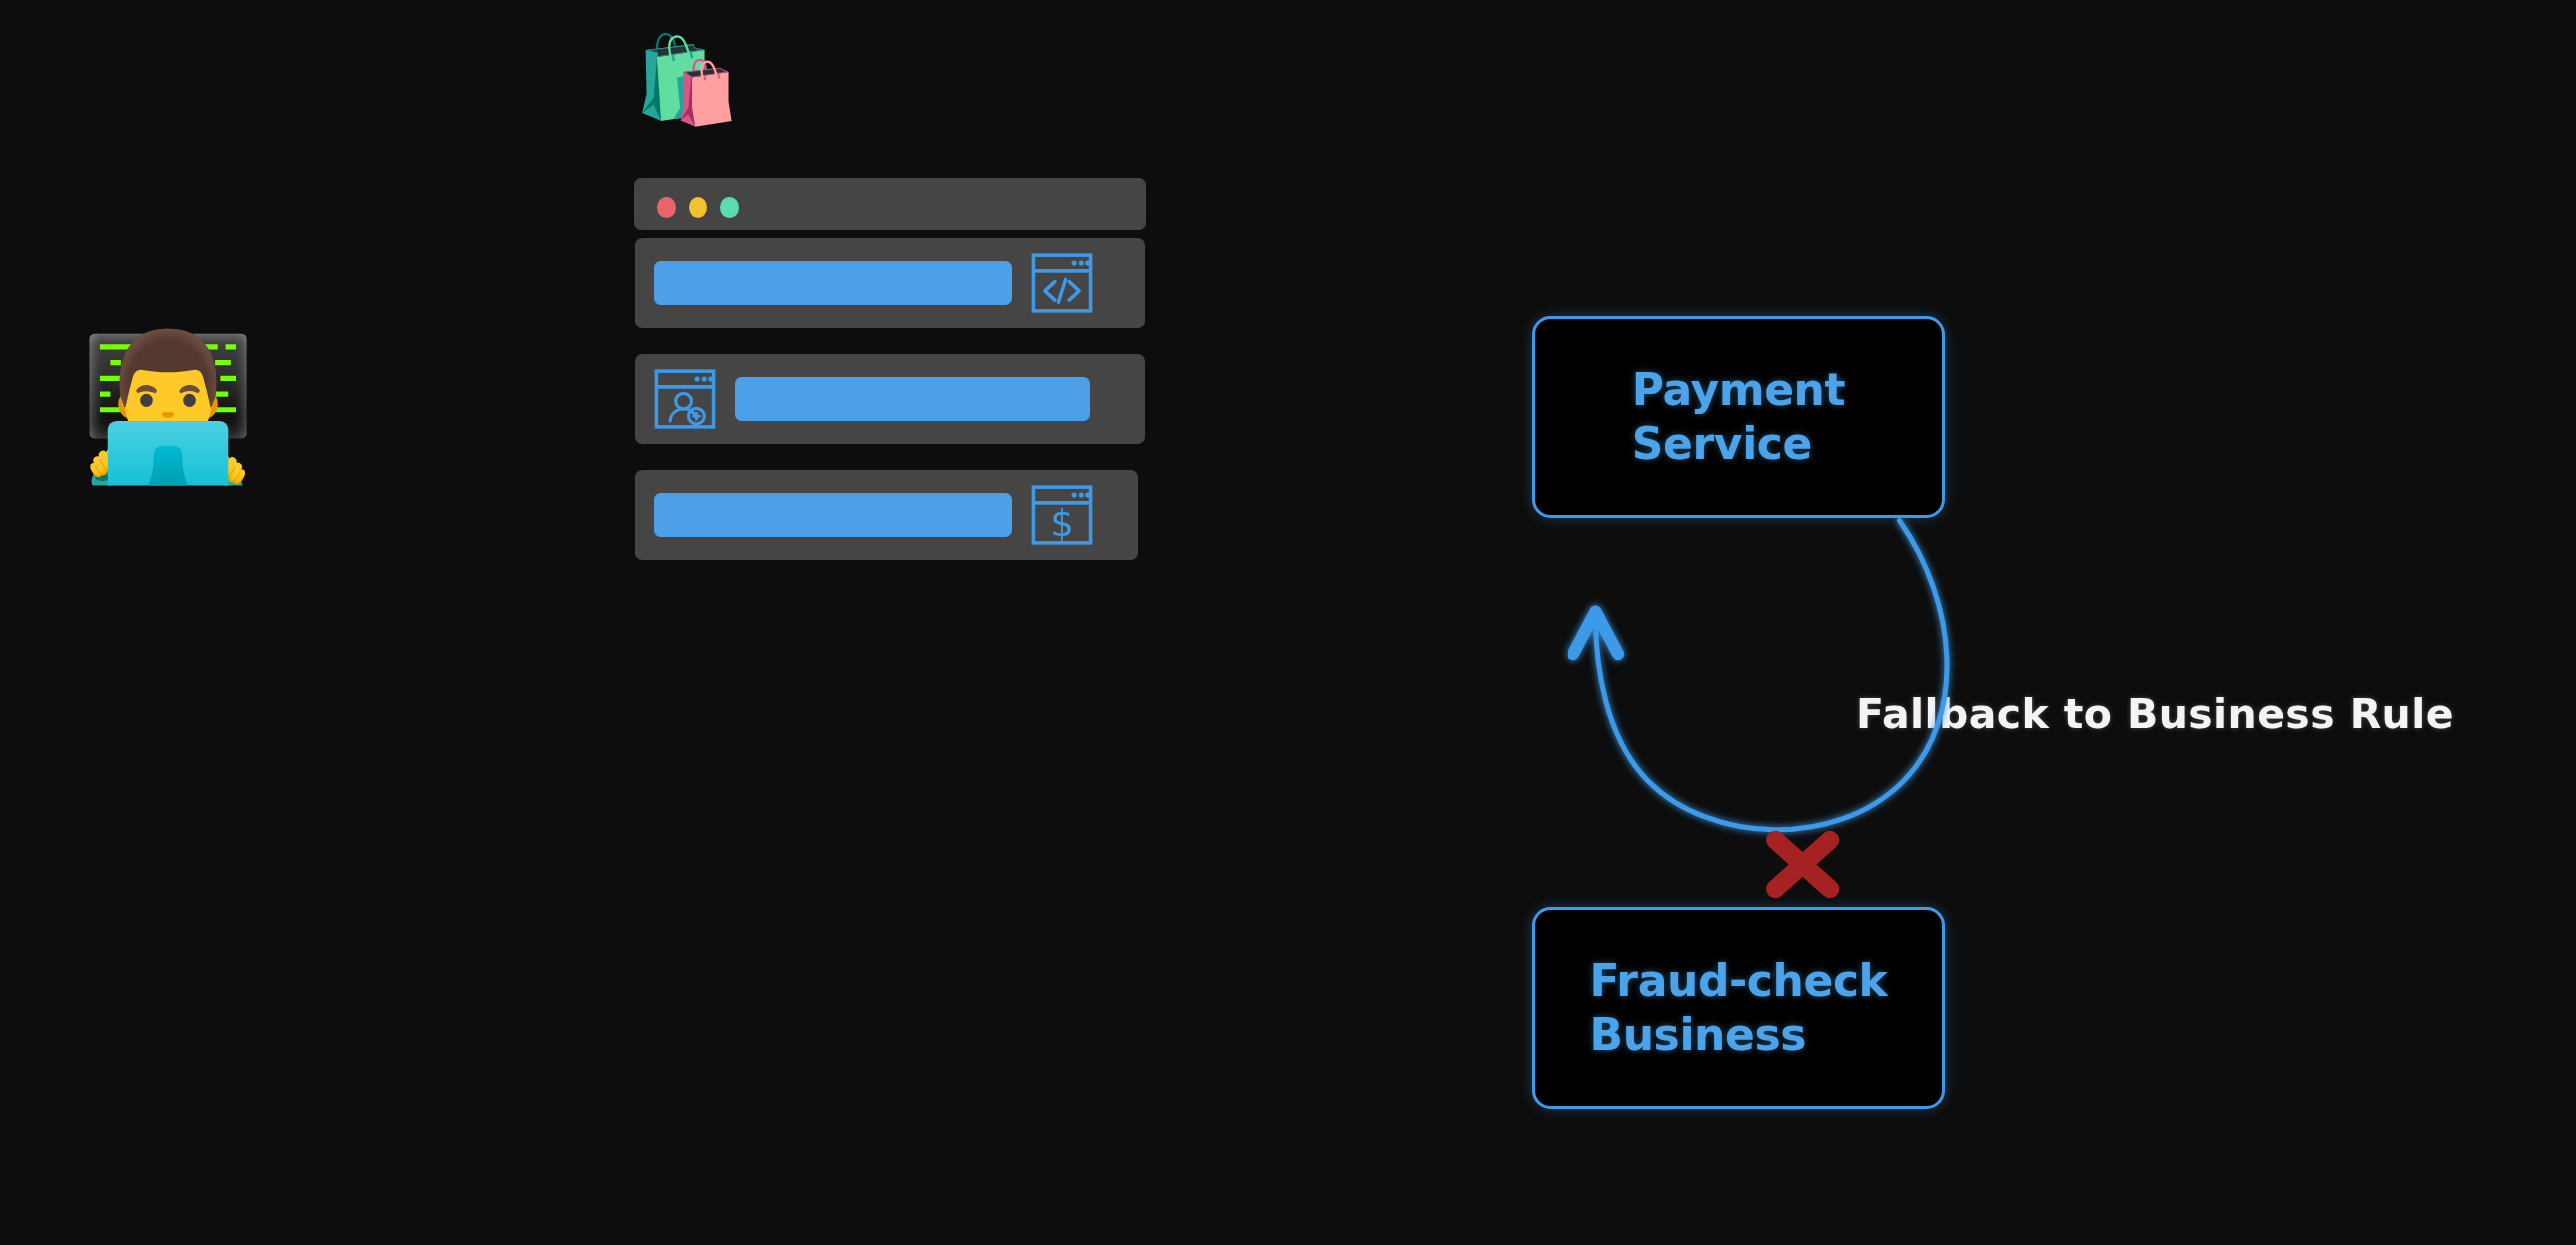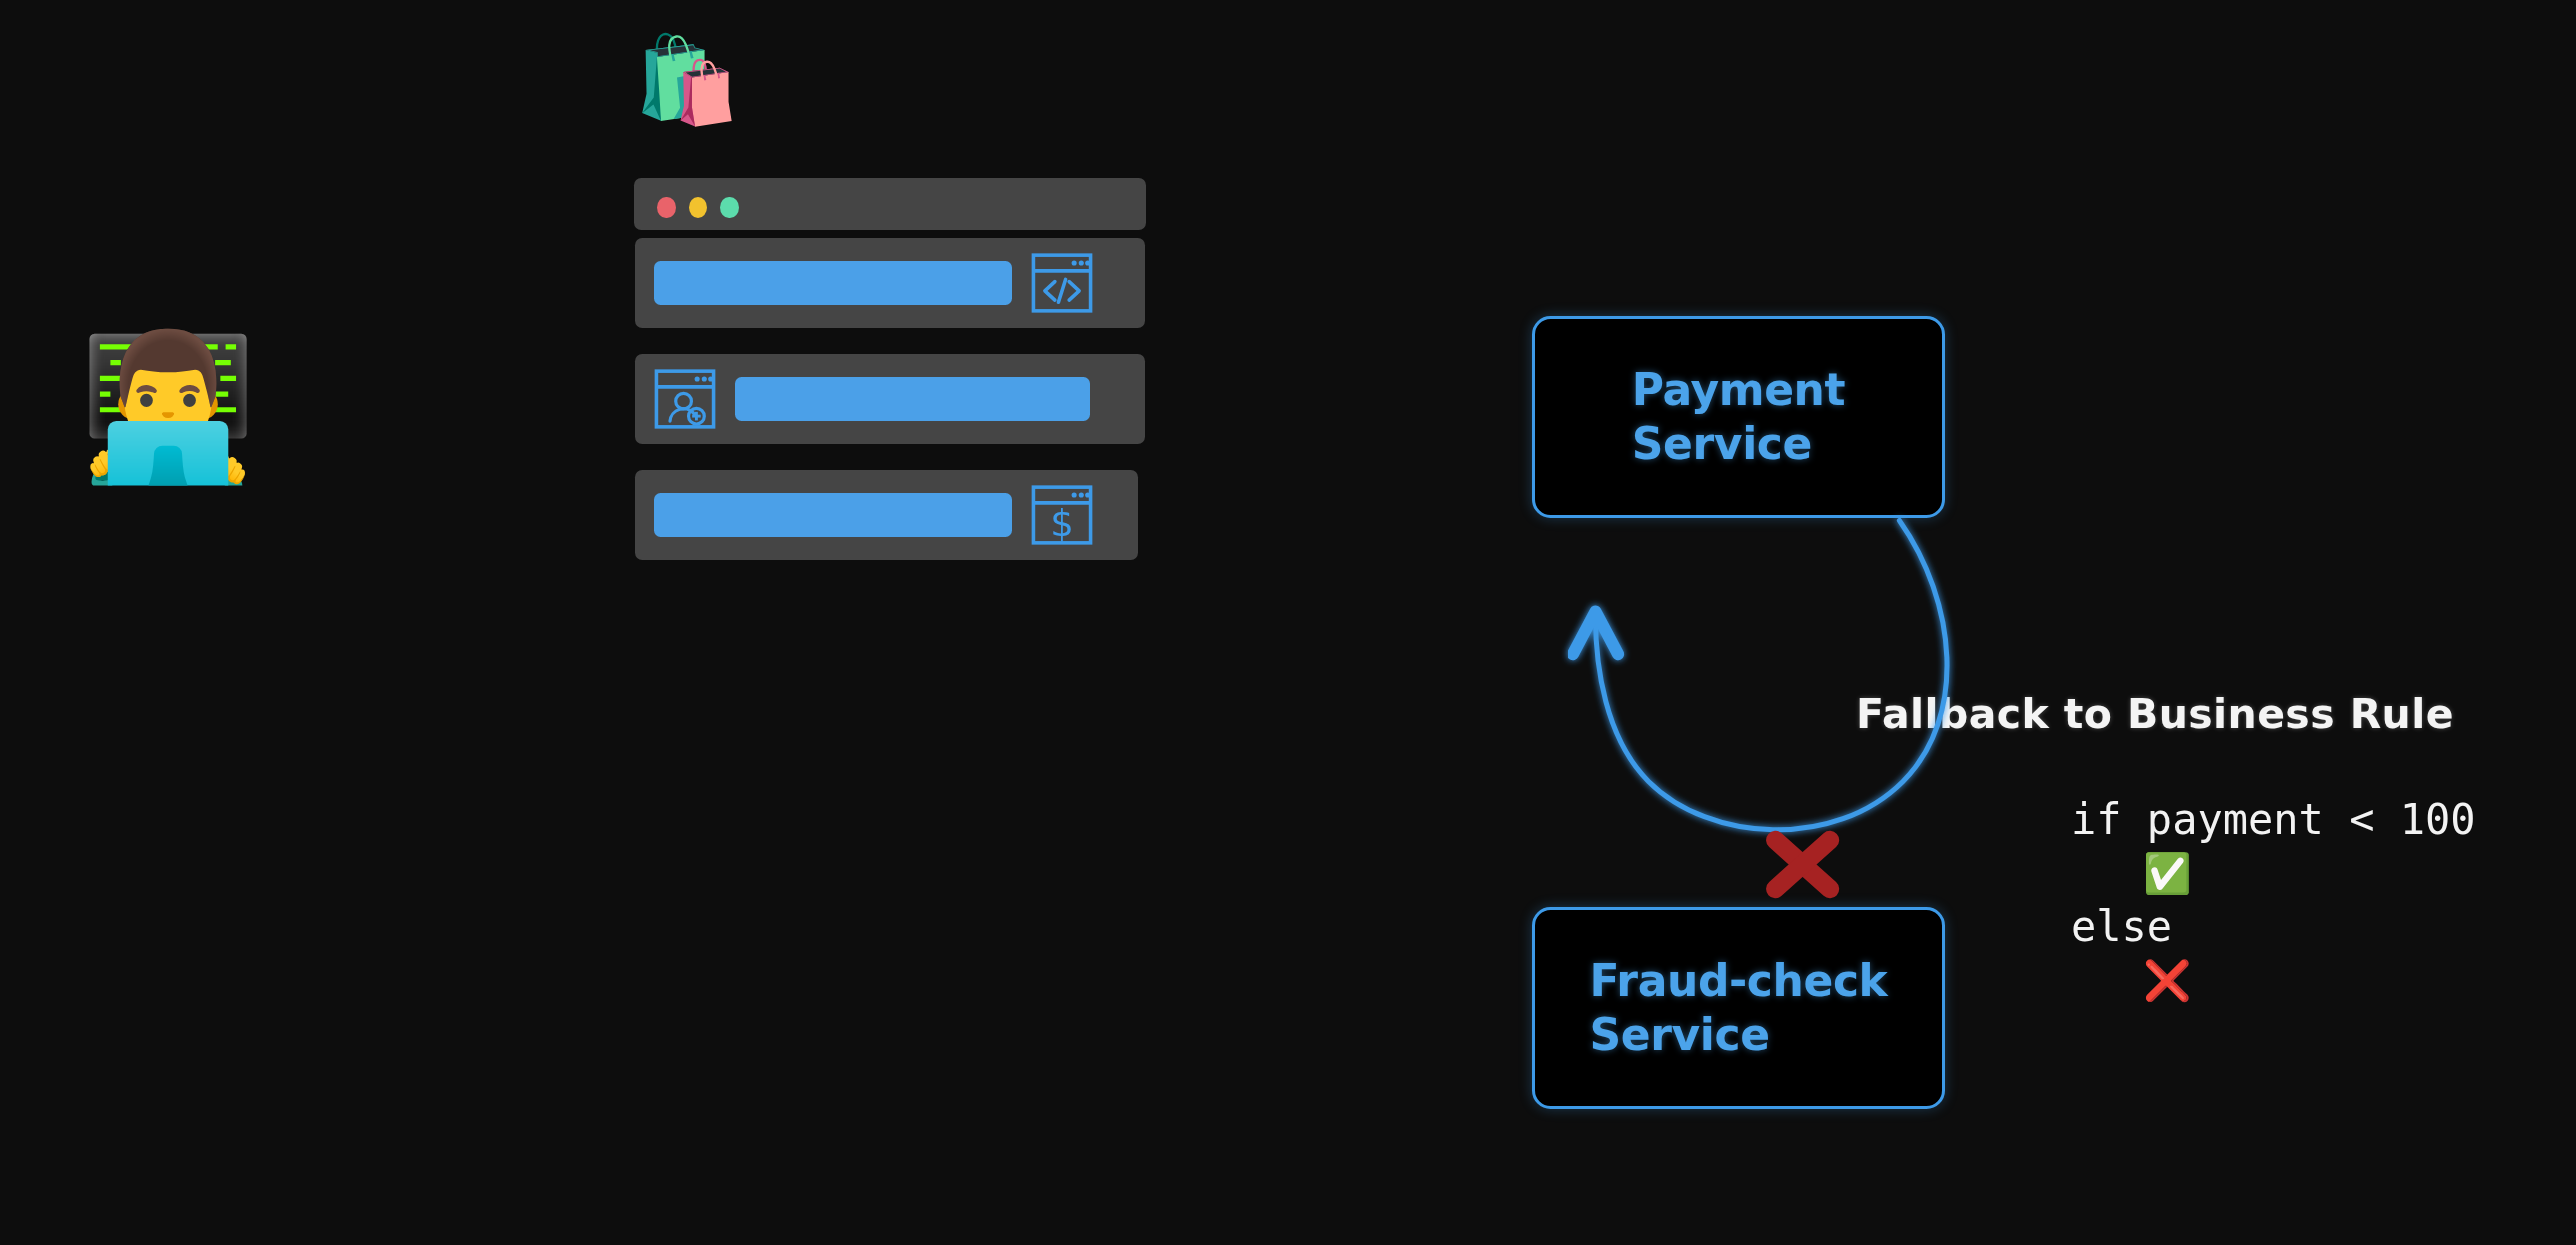--- a/index.html
+++ b/index.html
@@ -246,31 +246,25 @@
     </div>
   </div>
 
   <div class="service-box" id="payment-service-box">
     <div class="service-label">Payment
 Service</div>
   </div>
 
   <div class="service-box" id="fraud-check-service-box">
     <div class="service-label">Fraud-check
-Service</div>
+Business</div>
   </div>
 
   <div id="fallback-label">Fallback to Business Rule</div>
 
-  <div id="rule-snippet">
-    <span class="rule-line" id="rule-if">if payment &lt; 100</span>
-    <span class="rule-marker" id="rule-ok">✅</span>
-    <span class="rule-line" id="rule-else">else</span>
-    <span class="rule-marker" id="rule-no">❌</span>
-  </div>
 
   <svg id="vector-layer" viewBox="0 0 3594 1738">
     <defs>
       <marker id="ah" markerWidth="16" markerHeight="16" refX="9" refY="5.5" orient="auto" markerUnits="strokeWidth">
         <polyline points="1.5,1 10,5.5 1.5,10" fill="none" stroke="#3d9ae8" stroke-width="2" stroke-linecap="round" stroke-linejoin="round"></polyline>
       </marker>
       <marker id="ah2" markerWidth="16" markerHeight="16" refX="9" refY="5.5" orient="auto" markerUnits="strokeWidth">
         <polyline points="1.5,1 10,5.5 1.5,10" fill="none" stroke="#3d9ae8" stroke-width="2.4" stroke-linecap="round" stroke-linejoin="round"></polyline>
       </marker>
       <filter id="blueglow" x="-60%" y="-60%" width="220%" height="220%">

